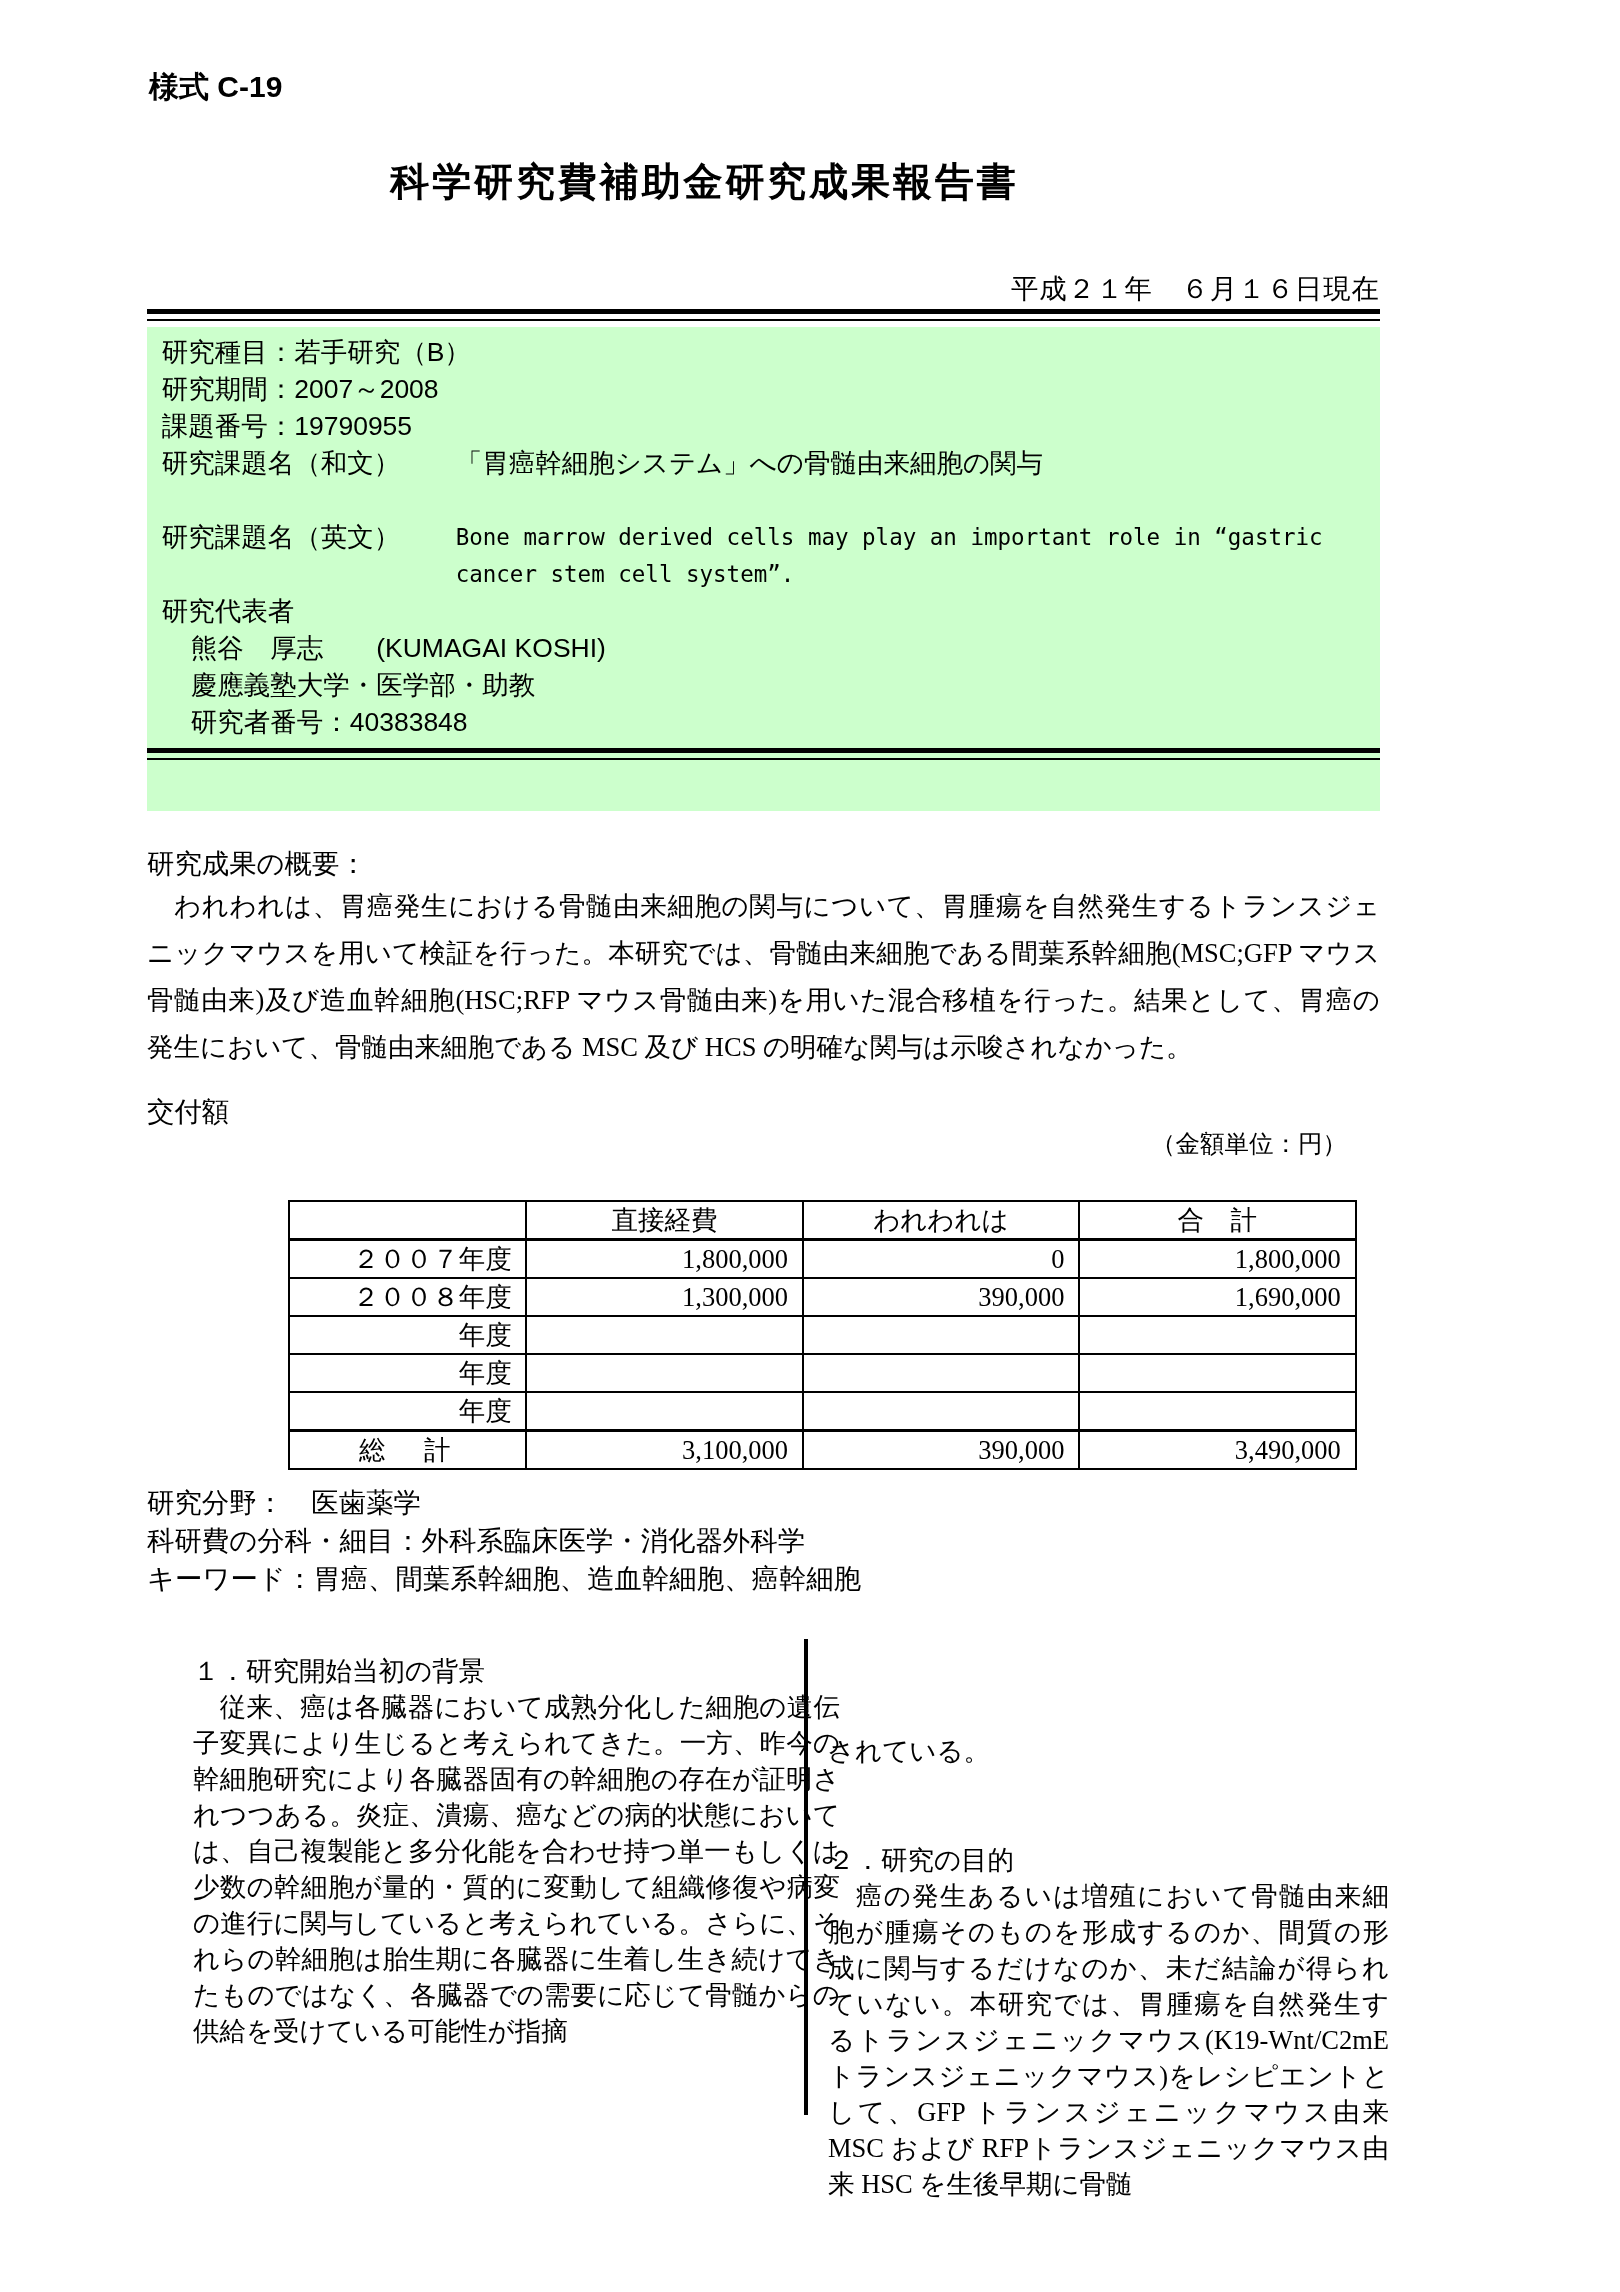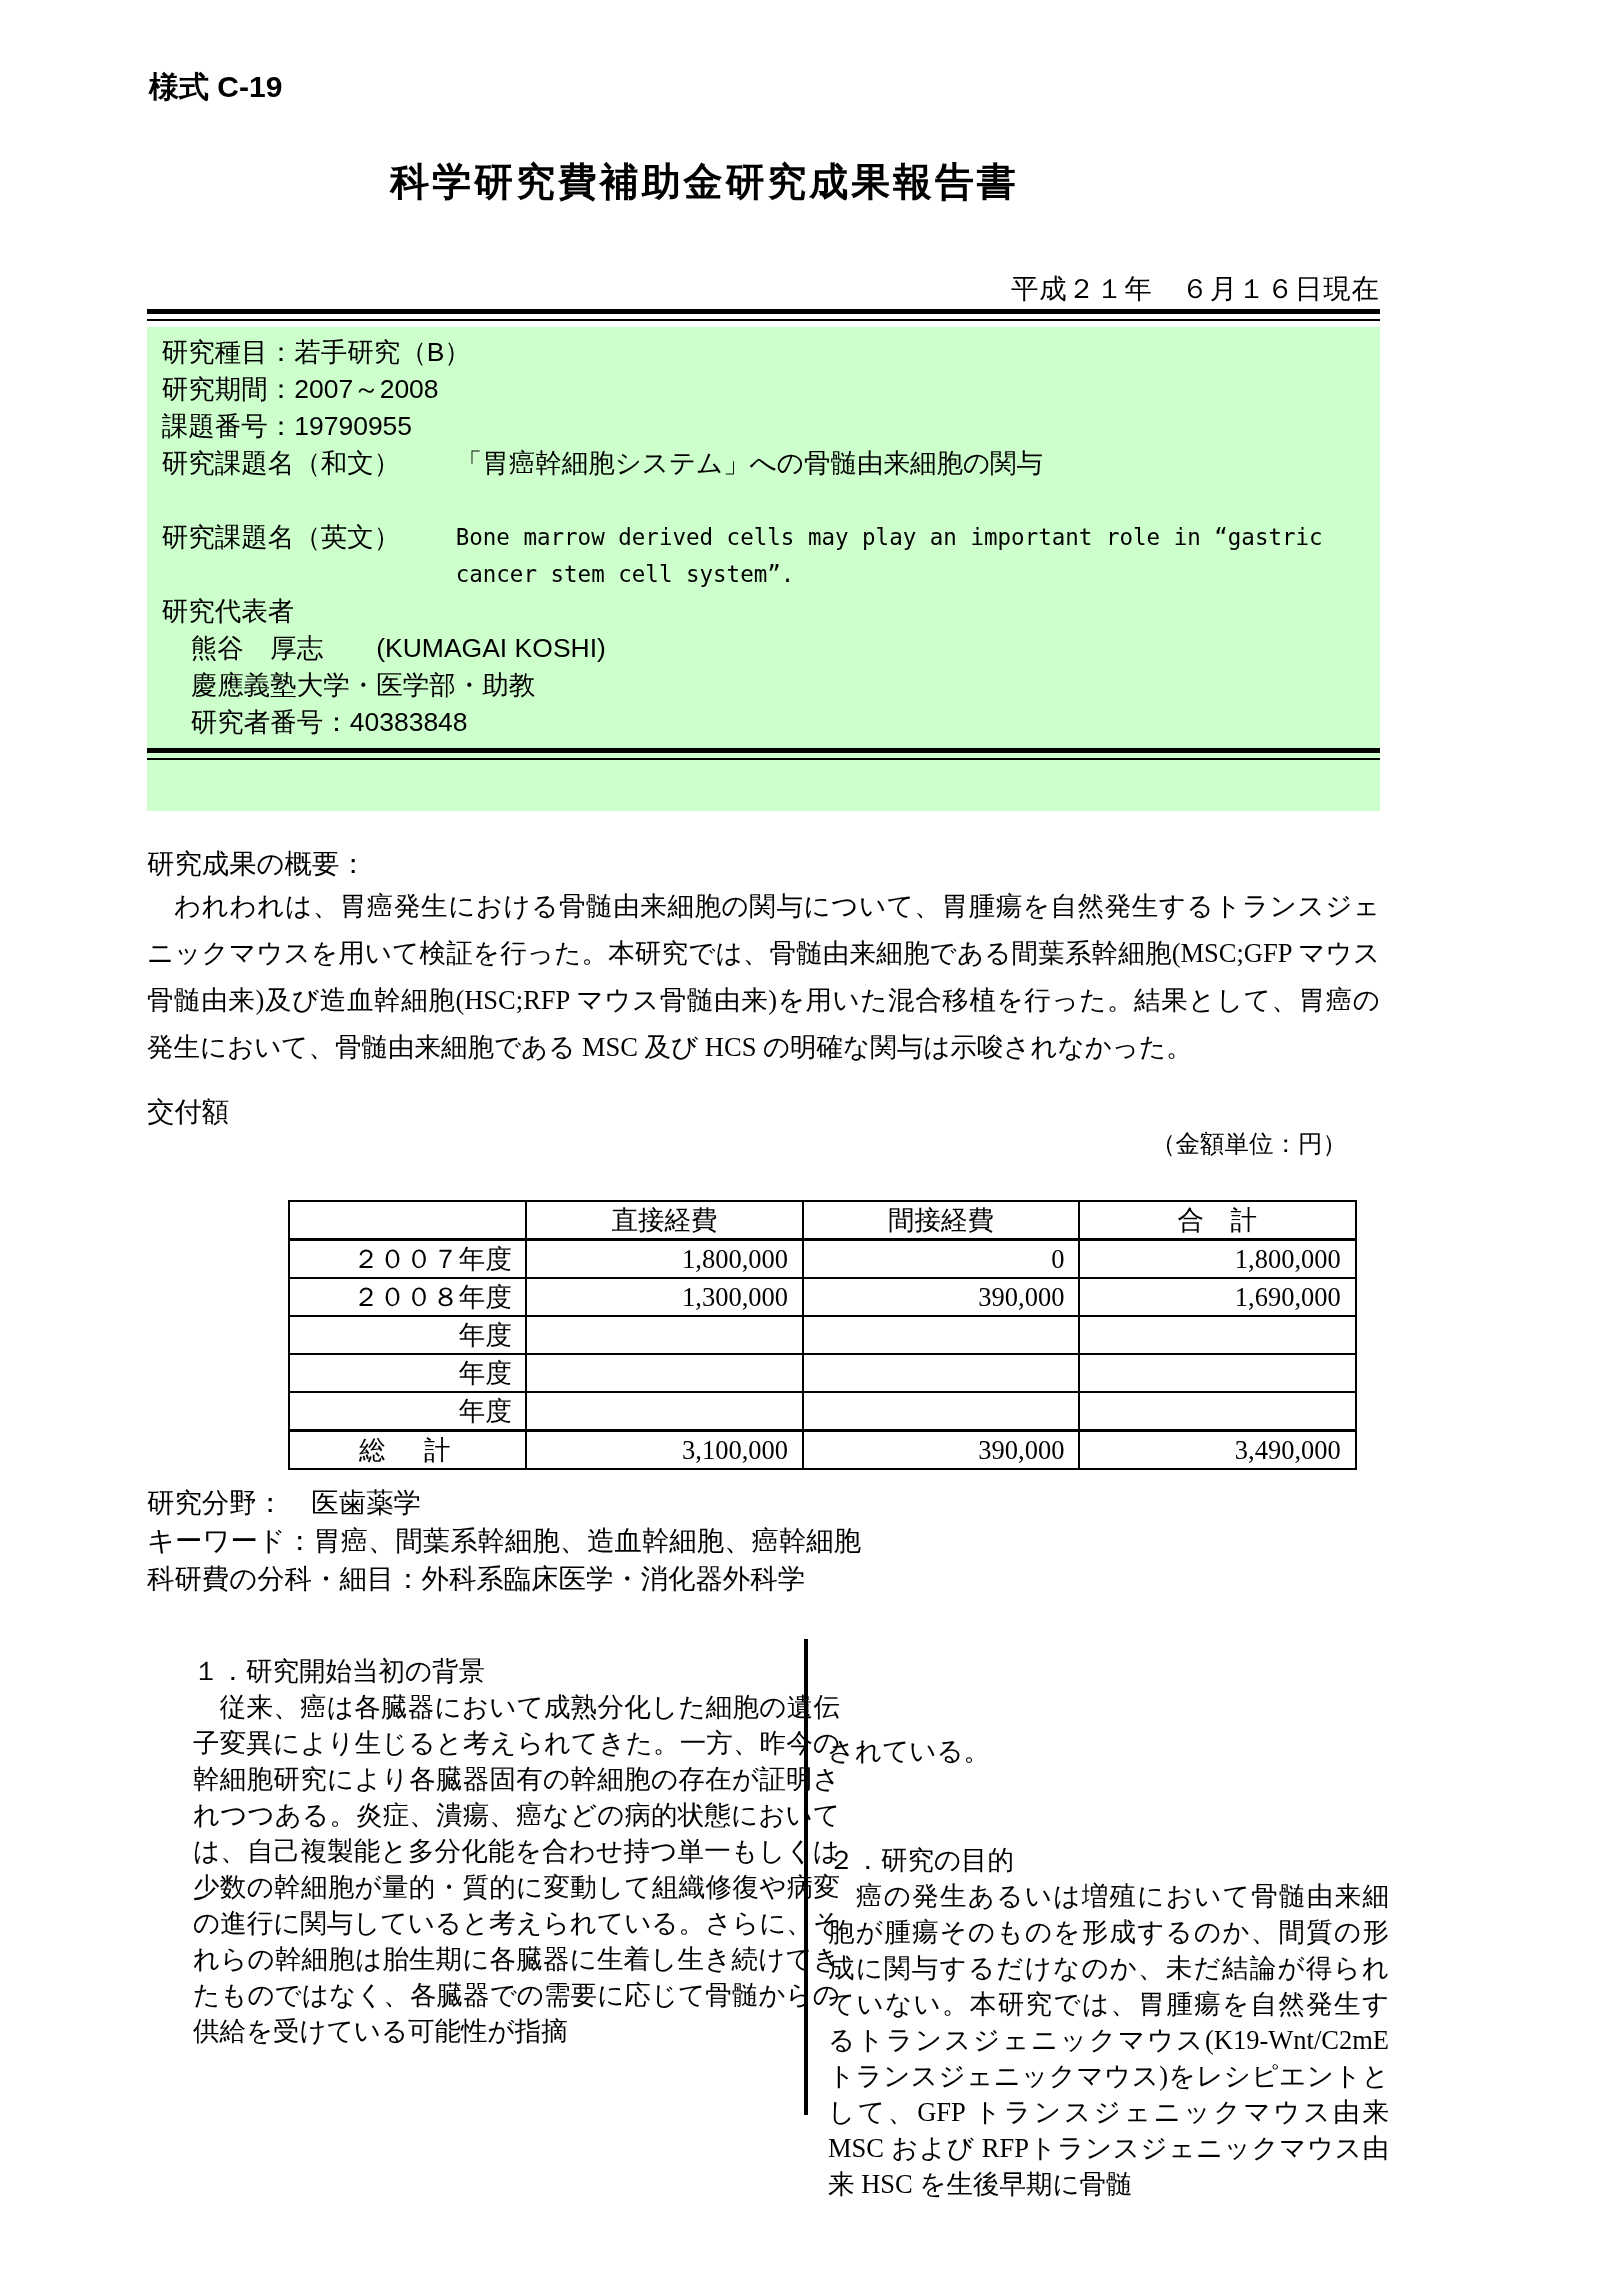--- a/index.html
+++ b/index.html
@@ -127,21 +127,21 @@
 <div id="summary-body">　われわれは、胃癌発生における骨髄由来細胞の関与について、胃腫瘍を自然発生するトランスジェニックマウスを用いて検証を行った。本研究では、骨髄由来細胞である間葉系幹細胞(MSC;GFP マウス骨髄由来)及び造血幹細胞(HSC;RFP マウス骨髄由来)を用いた混合移植を行った。結果として、胃癌の発生において、骨髄由来細胞である MSC 及び HCS の明確な関与は示唆されなかった。</div>
 
 <div id="grant-heading">交付額</div>
 <div id="grant-unit">（金額単位：円）</div>
 
 <table id="grant-table">
   <thead>
     <tr>
       <th class="col-label"></th>
       <th class="col-num">直接経費</th>
-      <th class="col-num">間接経費</th>
+      <th class="col-num">われわれは</th>
       <th class="col-num">合　計</th>
     </tr>
   </thead>
   <tbody>
     <tr>
       <td class="cell-year">２００７年度</td>
       <td class="cell-num">1,800,000</td>
       <td class="cell-num">0</td>
       <td class="cell-num">1,800,000</td>
     </tr>
@@ -173,22 +173,22 @@
       <td class="cell-center">総　計</td>
       <td class="cell-num">3,100,000</td>
       <td class="cell-num">390,000</td>
       <td class="cell-num">3,490,000</td>
     </tr>
   </tbody>
 </table>
 
 <div id="fields">
   <div>研究分野：　医歯薬学</div>
+  <div>科研費の分科・細目：外科系臨床医学・消化器外科学</div>
   <div>キーワード：胃癌、間葉系幹細胞、造血幹細胞、癌幹細胞</div>
-  <div>科研費の分科・細目：外科系臨床医学・消化器外科学</div>
 </div>
 
 <div id="col-left" class="twocol">
   <div class="sec-heading">１．研究開始当初の背景</div>
   <div>　従来、癌は各臓器において成熟分化した細胞の遺伝子変異により生じると考えられてきた。一方、昨今の幹細胞研究により各臓器固有の幹細胞の存在が証明されつつある。炎症、潰瘍、癌などの病的状態においては、自己複製能と多分化能を合わせ持つ単一もしくは少数の幹細胞が量的・質的に変動して組織修復や病変の進行に関与していると考えられている。さらに、それらの幹細胞は胎生期に各臓器に生着し生き続けてきたものではなく、各臓器での需要に応じて骨髄からの供給を受けている可能性が指摘</div>
 </div>
 
 <div id="col-divider"></div>
 
 <div id="col-right" class="twocol">

